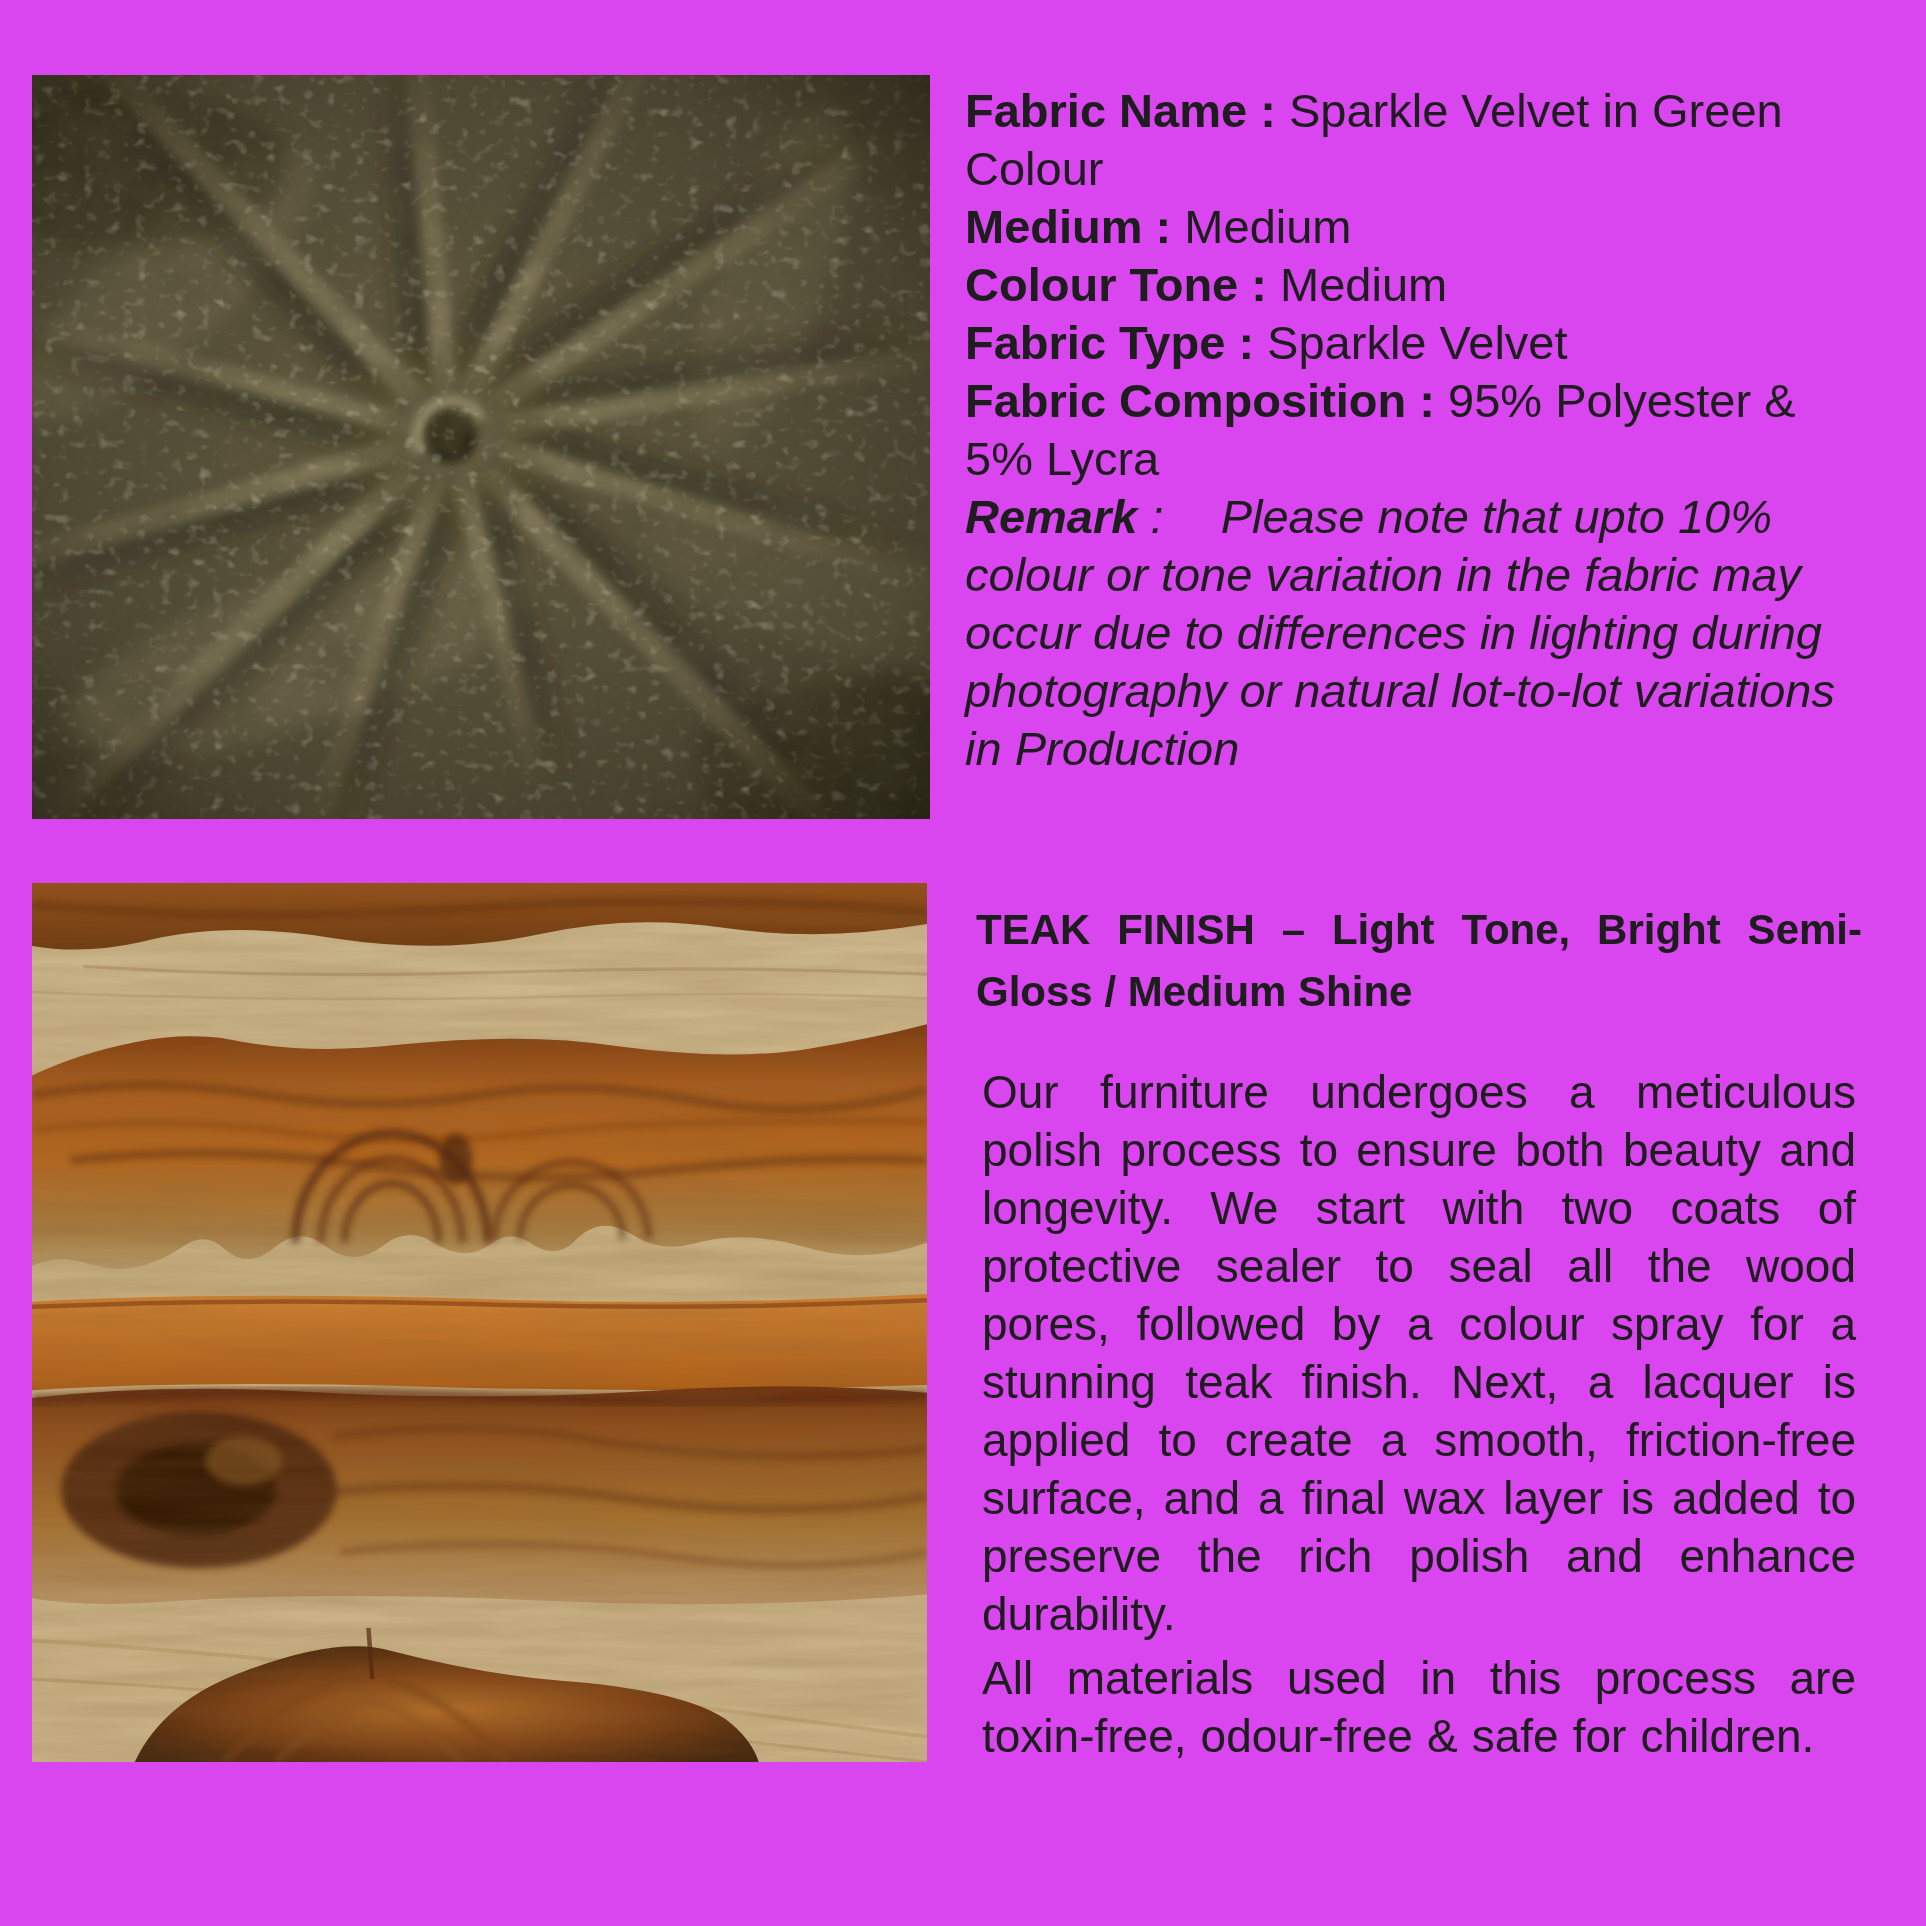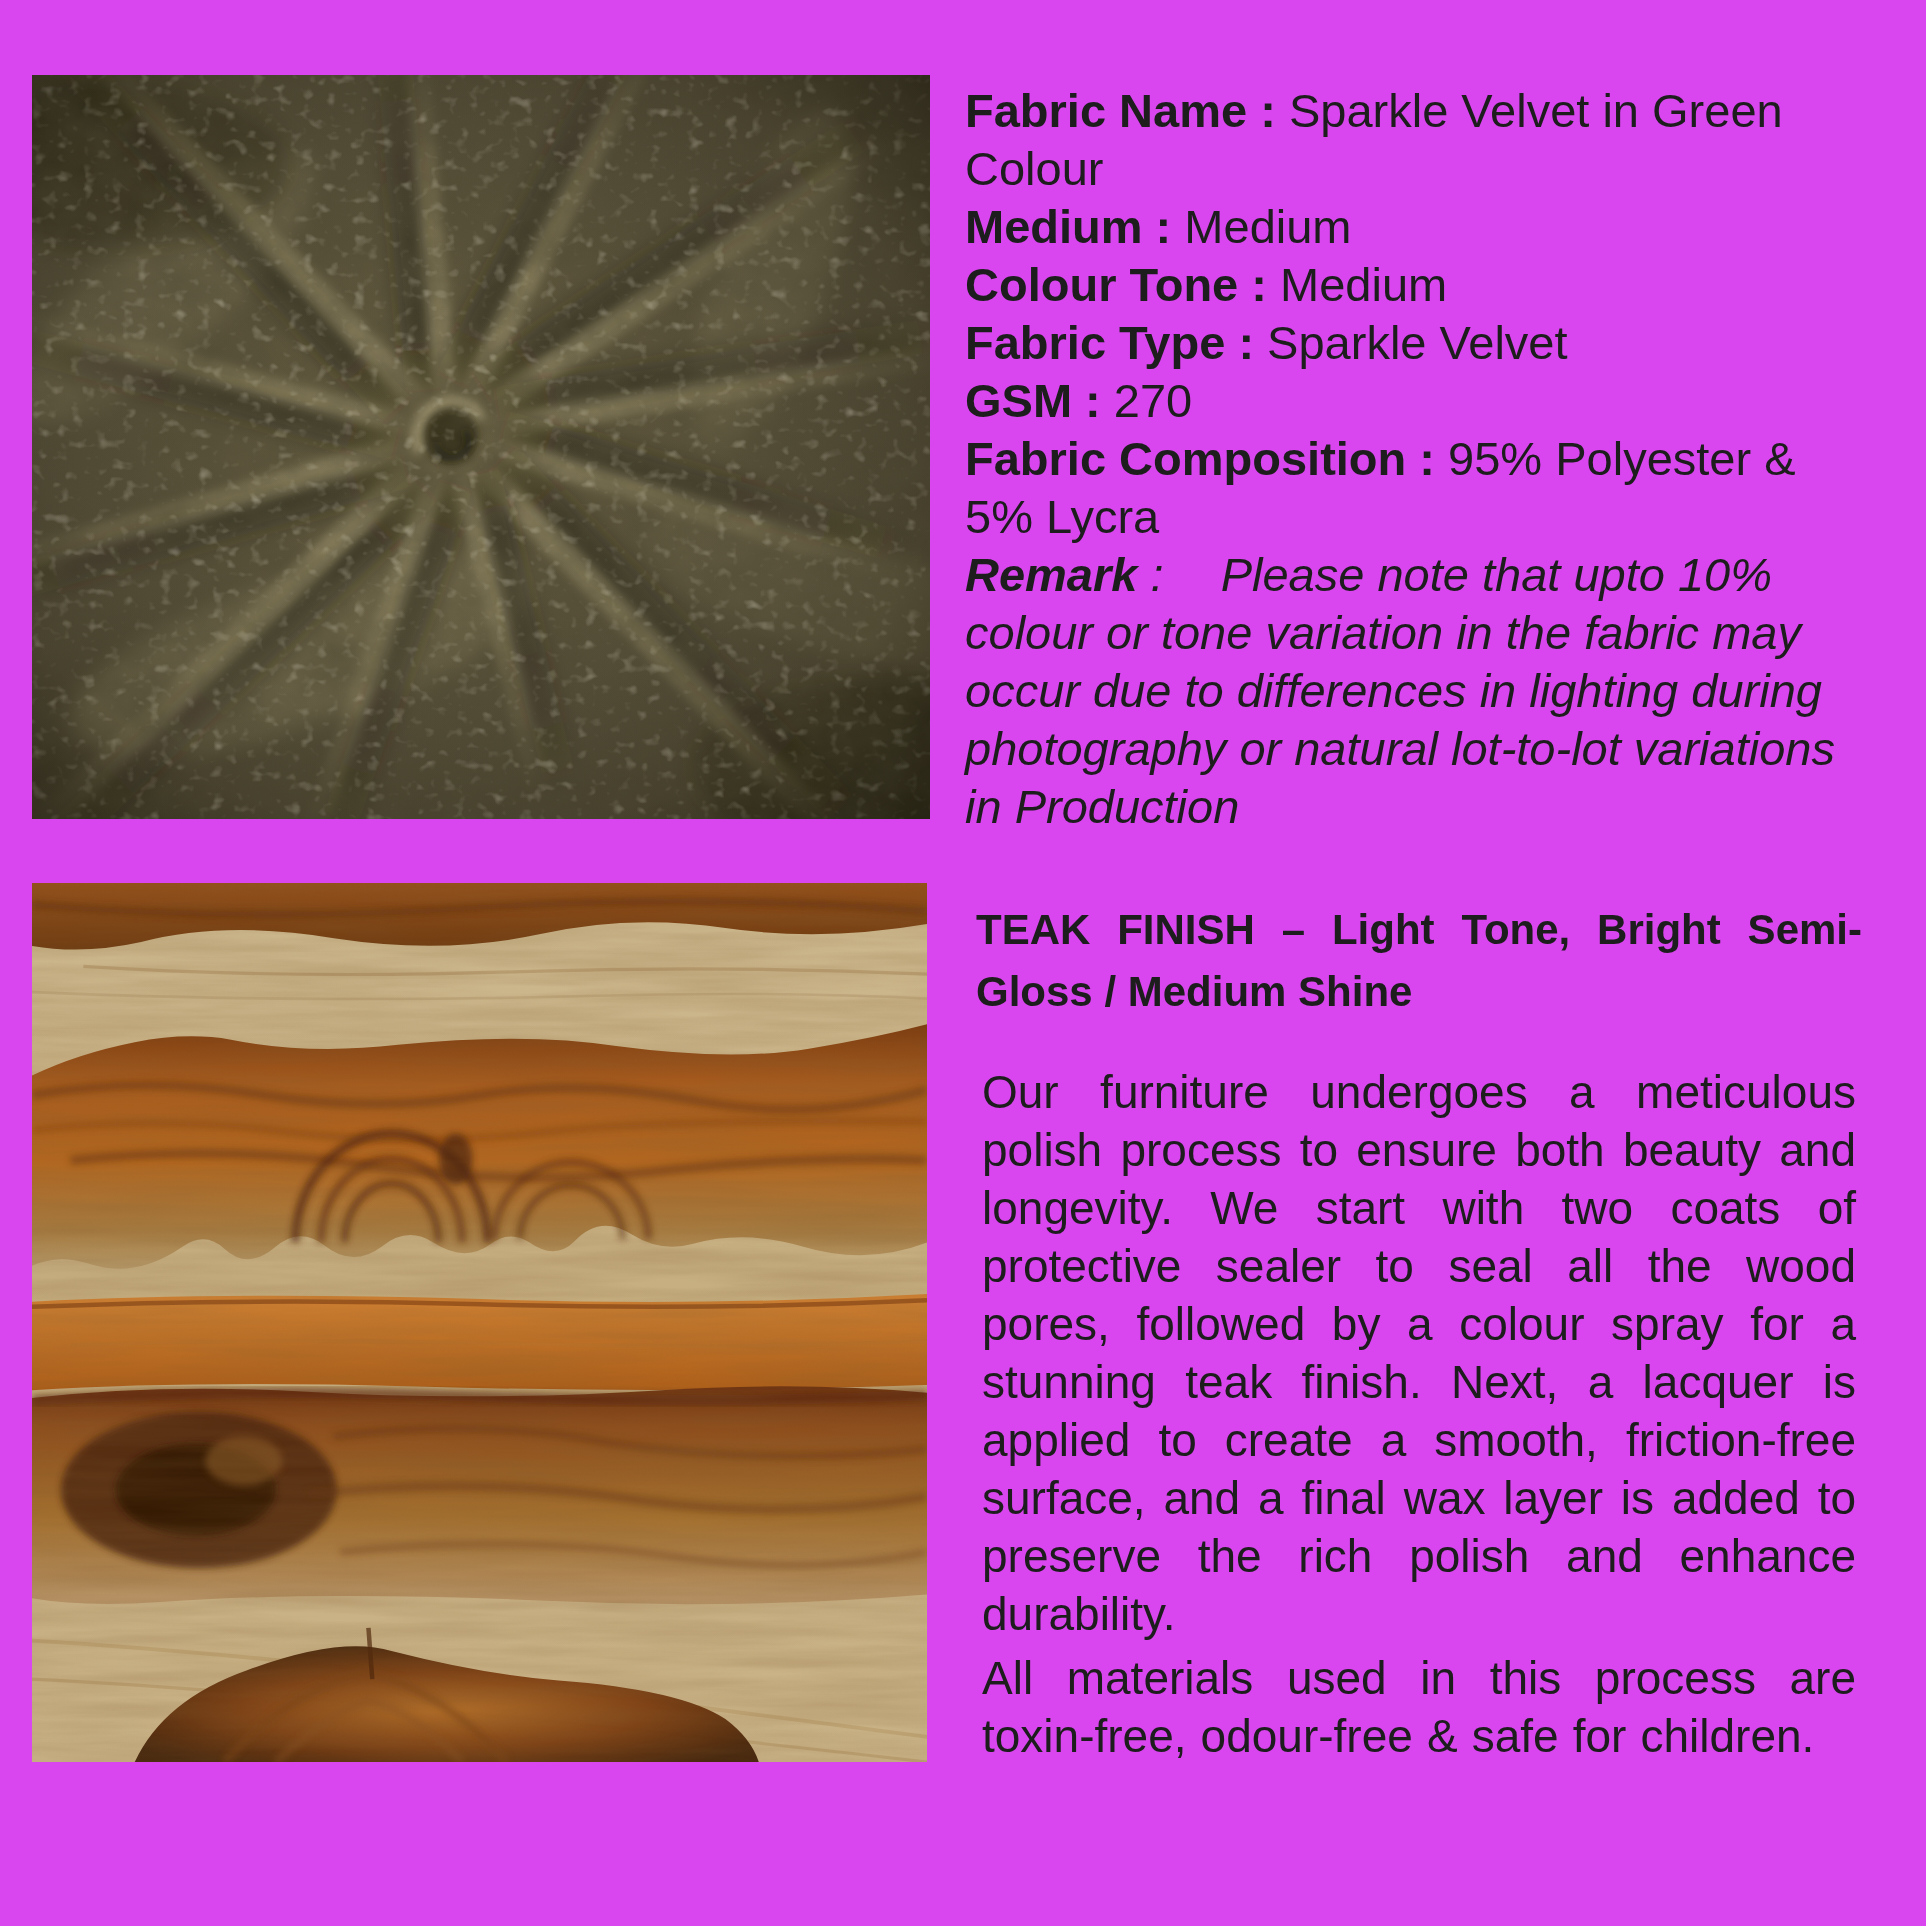--- a/index.html
+++ b/index.html
@@ -171,21 +171,20 @@
       <rect width="1398" height="1159" filter="url(#vSpark)" opacity="0.45"></rect>
       <rect width="1398" height="1159" fill="url(#vVig)"></rect>
     </svg>
   </figure>
 
   <section class="fabric-details">
     <div class="detail-row"><span class="lbl">Fabric Name</span><span class="sep"> : </span><span class="val">Sparkle Velvet in Green Colour</span></div>
     <div class="detail-row"><span class="lbl">Medium</span><span class="sep"> : </span><span class="val">Medium</span></div>
     <div class="detail-row"><span class="lbl">Colour Tone</span><span class="sep"> : </span><span class="val">Medium</span></div>
     <div class="detail-row"><span class="lbl">Fabric Type</span><span class="sep"> : </span><span class="val">Sparkle Velvet</span></div>
-    <div class="detail-row"><span class="lbl">GSM</span><span class="sep"> : </span><span class="val">270</span></div>
     <div class="detail-row"><span class="lbl">Fabric Composition</span><span class="sep"> : </span><span class="val">95% Polyester &amp; 5% Lycra</span></div>
     <div class="detail-row row-italic"><span class="lbl">Remark</span><span class="sep"> : </span><span class="val">Please note that upto 10% colour or tone variation in the fabric may occur due to differences in lighting during photography or natural lot-to-lot variations in Production</span></div>
   </section>
 
   <figure class="photo wood-photo">
     <svg viewBox="0 0 1394 1369" preserveAspectRatio="none" xmlns="http://www.w3.org/2000/svg">
       <defs>
         <linearGradient id="gPale" x1="0" y1="0" x2="0" y2="1">
           <stop offset="0" stop-color="#cdb88e"></stop>
           <stop offset="0.5" stop-color="#c6ae80"></stop>

